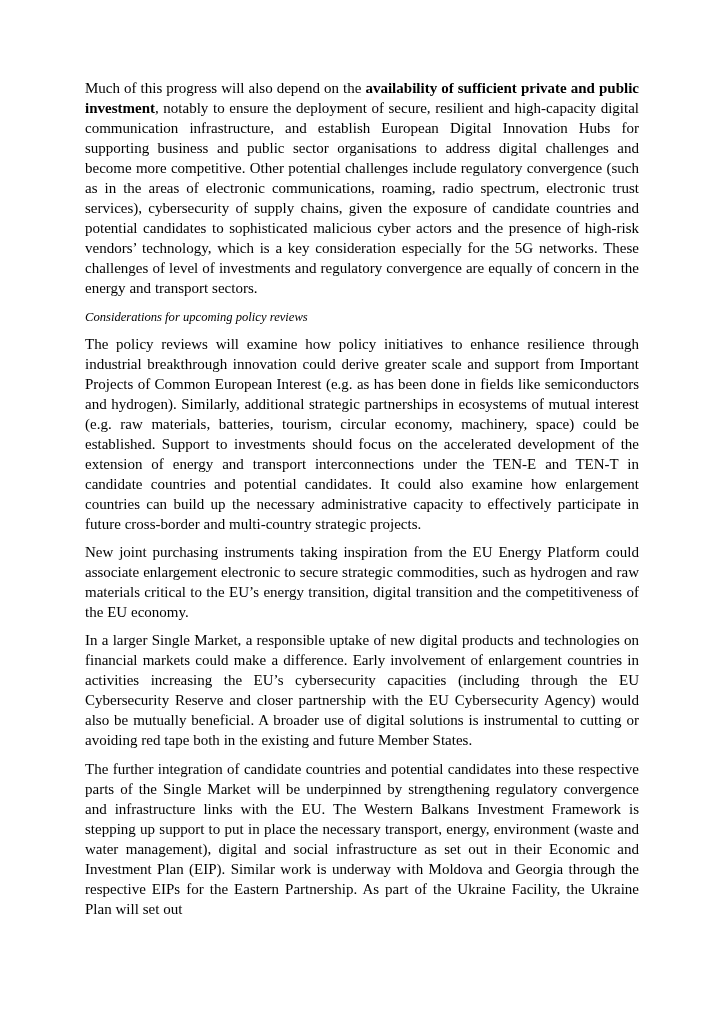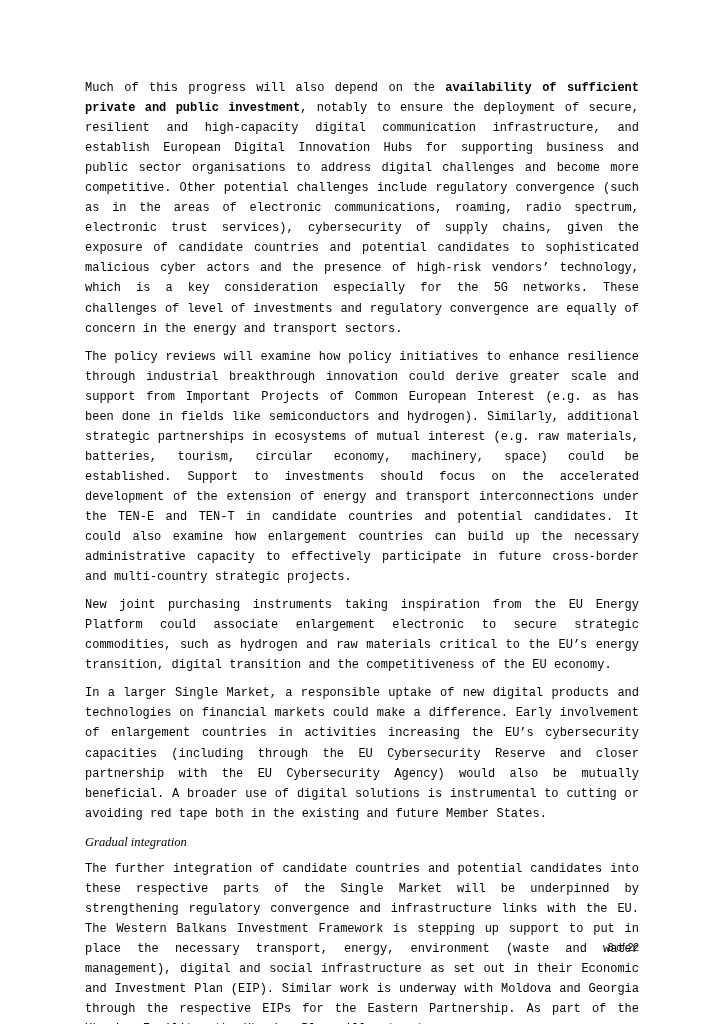--- a/index.html
+++ b/index.html
@@ -20,28 +20,27 @@
     box-sizing: border-box;
   }
   .content {
     position: absolute;
     left: 85px;
     top: 78px;
     width: 554px;
   }
   p.body-para {
     margin: 0 0 8px 0;
-    font-size: 12px;
+    font-size: 15px;
     line-height: 20.05px;
     text-align: justify;
     text-justify: inter-word;
     -webkit-hyphens: none;
     hyphens: none;
     word-spacing: 0.1px;
-    font-family: Liberation Mono, monospace;
   }
   p.body-para:last-child {
     margin-bottom: 12px;
   }
   .sub-heading {
     margin: 0 0 7px 0;
     font-size: 12.6px;
     line-height: 20.05px;
     font-style: italic;
     text-align: left;
@@ -63,28 +62,27 @@
 </style>
 </head>
 <body>
 
 <div class="page">
 
   <div class="content">
 
     <p class="body-para"><span>Much of this progress will also depend on the </span><span class="bold-run">availability of sufficient private and public investment</span><span>, notably to ensure the deployment of secure, resilient and high-capacity digital communication infrastructure, and establish European Digital Innovation Hubs for supporting business and public sector organisations to address digital challenges and become more competitive. Other potential challenges include regulatory convergence (such as in the areas of electronic communications, roaming, radio spectrum, electronic trust services), cybersecurity of supply chains, given the exposure of candidate countries and potential candidates to sophisticated malicious cyber actors and the presence of high-risk vendors’ technology, which is a key consideration especially for the 5G networks. These challenges of level of investments and regulatory convergence are equally of concern in the energy and transport sectors.</span></p>
 
+    <p class="sub-heading">Considerations for upcoming policy reviews</p>
 
     <p class="body-para">The policy reviews will examine how policy initiatives to enhance resilience through industrial breakthrough innovation could derive greater scale and support from Important Projects of Common European Interest (e.g. as has been done in fields like semiconductors and hydrogen). Similarly, additional strategic partnerships in ecosystems of mutual interest (e.g. raw materials, batteries, tourism, circular economy, machinery, space) could be established. Support to investments should focus on the accelerated development of the extension of energy and transport interconnections under the TEN-E and TEN-T in candidate countries and potential candidates. It could also examine how enlargement countries can build up the necessary administrative capacity to effectively participate in future cross-border and multi-country strategic projects.</p>
 
     <p class="body-para">New joint purchasing instruments taking inspiration from the EU Energy Platform could associate enlargement electronic to secure strategic commodities, such as hydrogen and raw materials critical to the EU’s energy transition, digital transition and the competitiveness of the EU economy.</p>
 
     <p class="body-para">In a larger Single Market, a responsible uptake of new digital products and technologies on financial markets could make a difference. Early involvement of enlargement countries in activities increasing the EU’s cybersecurity capacities (including through the EU Cybersecurity Reserve and closer partnership with the EU Cybersecurity Agency) would also be mutually beneficial. A broader use of digital solutions is instrumental to cutting or avoiding red tape both in the existing and future Member States.</p>
 
-    <p class="sub-heading">Gradual integration</p>
 
     <p class="body-para">The further integration of candidate countries and potential candidates into these respective parts of the Single Market will be underpinned by strengthening regulatory convergence and infrastructure links with the EU. The Western Balkans Investment Framework is stepping up support to put in place the necessary transport, energy, environment (waste and water management), digital and social infrastructure as set out in their Economic and Investment Plan (EIP). Similar work is underway with Moldova and Georgia through the respective EIPs for the Eastern Partnership. As part of the Ukraine Facility, the Ukraine Plan will set out</p>
 
   </div>
 
-  <div class="footer">8 of 22</div>
 
 </div>
 
 </body></html>

